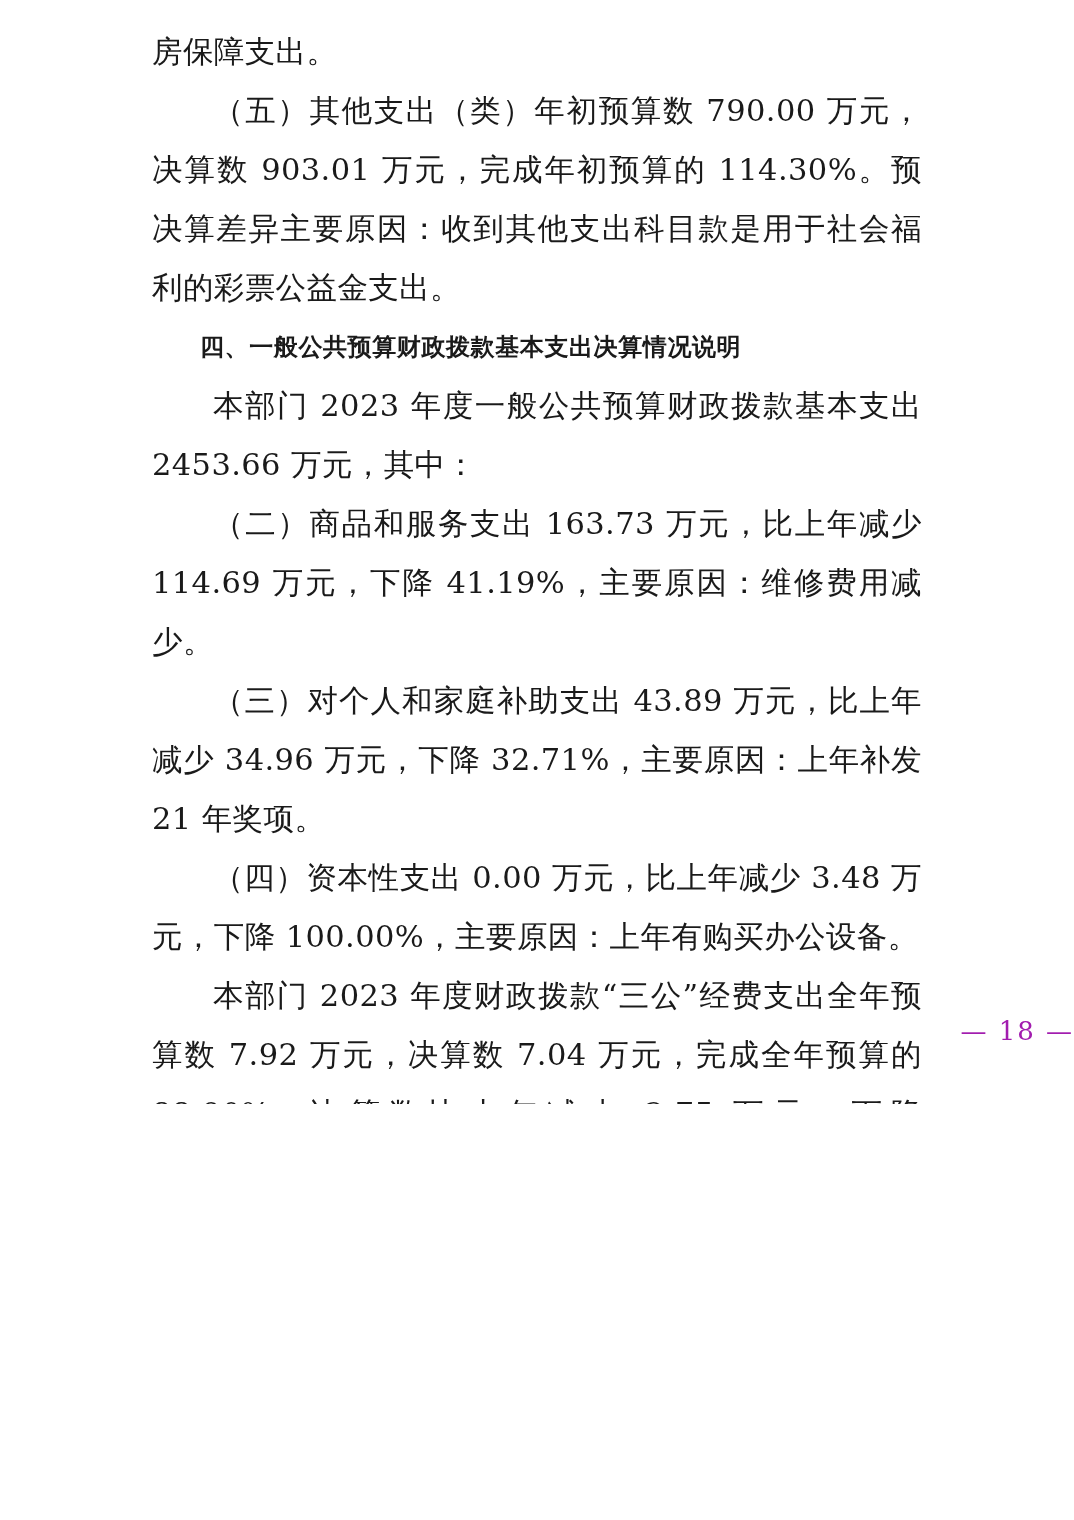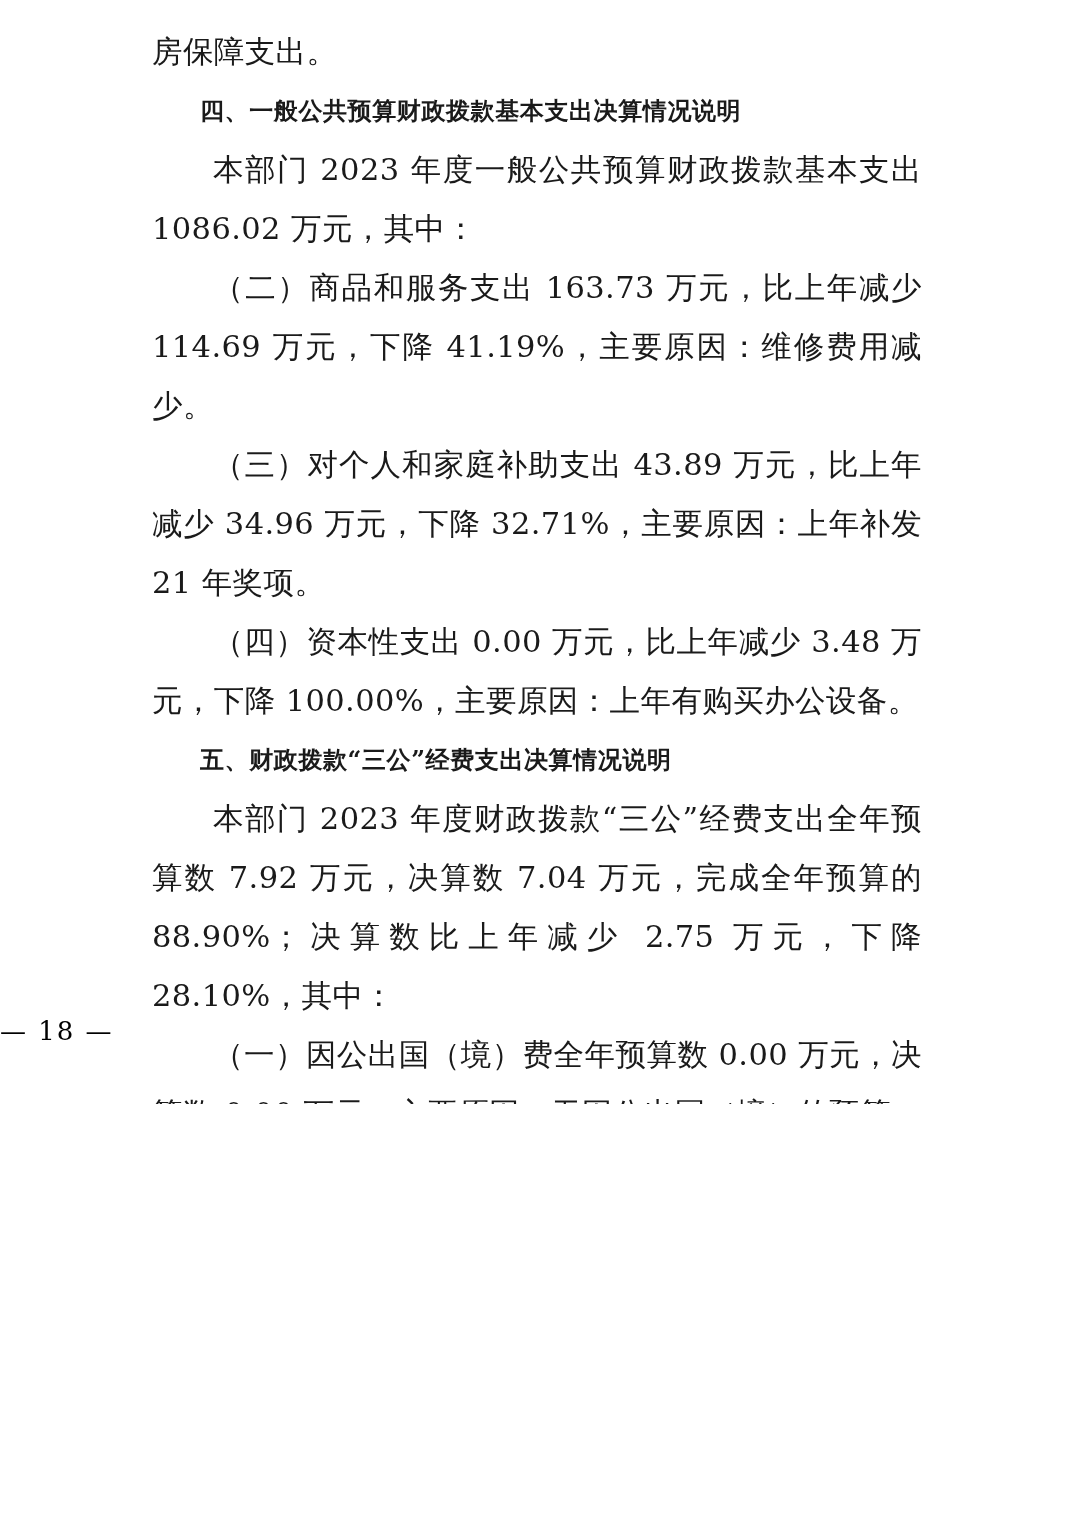--- a/index.html
+++ b/index.html
@@ -37,38 +37,38 @@
     text-indent: 2em;
     font-size: 24px;
     line-height: 59px;
     letter-spacing: 0.6px;
   }
   .footer {
     position: absolute;
     left: 0;
     right: 0;
     bottom: 58px;
-    text-align: left;
+    text-align: right;
     font-size: 26px;
     letter-spacing: 2px;
-    color: #000000;
+    color: #a21caf;
   }
 </style>
 </head>
 <body>
 
 <div class="page">
 
   <div class="body-text">
     <p class="plain">房保障支出。</p>
+    <p class="indent">（五）其他支出（类）年初预算数 790.00 万元，决算数 903.01 万元，完成年初预算的 114.30%。预决算差异主要原因：收到其他支出科目款是用于社会福利的彩票公益金支出。</p>
     <p class="heading">四、一般公共预算财政拨款基本支出决算情况说明</p>
-    <p class="indent">本部门 2023 年度一般公共预算财政拨款基本支出 1086.02 万元，其中：</p>
+    <p class="indent">本部门 2023 年度一般公共预算财政拨款基本支出 2453.66 万元，其中：</p>
     <p class="indent">（二）商品和服务支出 163.73 万元，比上年减少 114.69 万元，下降 41.19%，主要原因：维修费用减少。</p>
     <p class="indent">（三）对个人和家庭补助支出 43.89 万元，比上年减少 34.96 万元，下降 32.71%，主要原因：上年补发 21 年奖项。</p>
     <p class="indent">（四）资本性支出 0.00 万元，比上年减少 3.48 万元，下降 100.00%，主要原因：上年有购买办公设备。</p>
-    <p class="heading">五、财政拨款“三公”经费支出决算情况说明</p>
     <p class="indent">本部门 2023 年度财政拨款“三公”经费支出全年预算数 7.92 万元，决算数 7.04 万元，完成全年预算的 88.90%；决算数比上年减少 2.75 万元，下降 28.10%，其中：</p>
     <p class="indent">（一）因公出国（境）费全年预算数 0.00 万元，决算数 0.00 万元，主要原因：无因公出国（境）的预算。决算数与上年持平，主要原因：无因公出国（境）的预算。全年安排因公出国（境）团组 0 个，累计 0 人次，主要是：无因公出国（境）的预算。</p>
   </div>
 
   <div class="footer">— 18 —</div>
 
 </div>
 
 </body></html>

